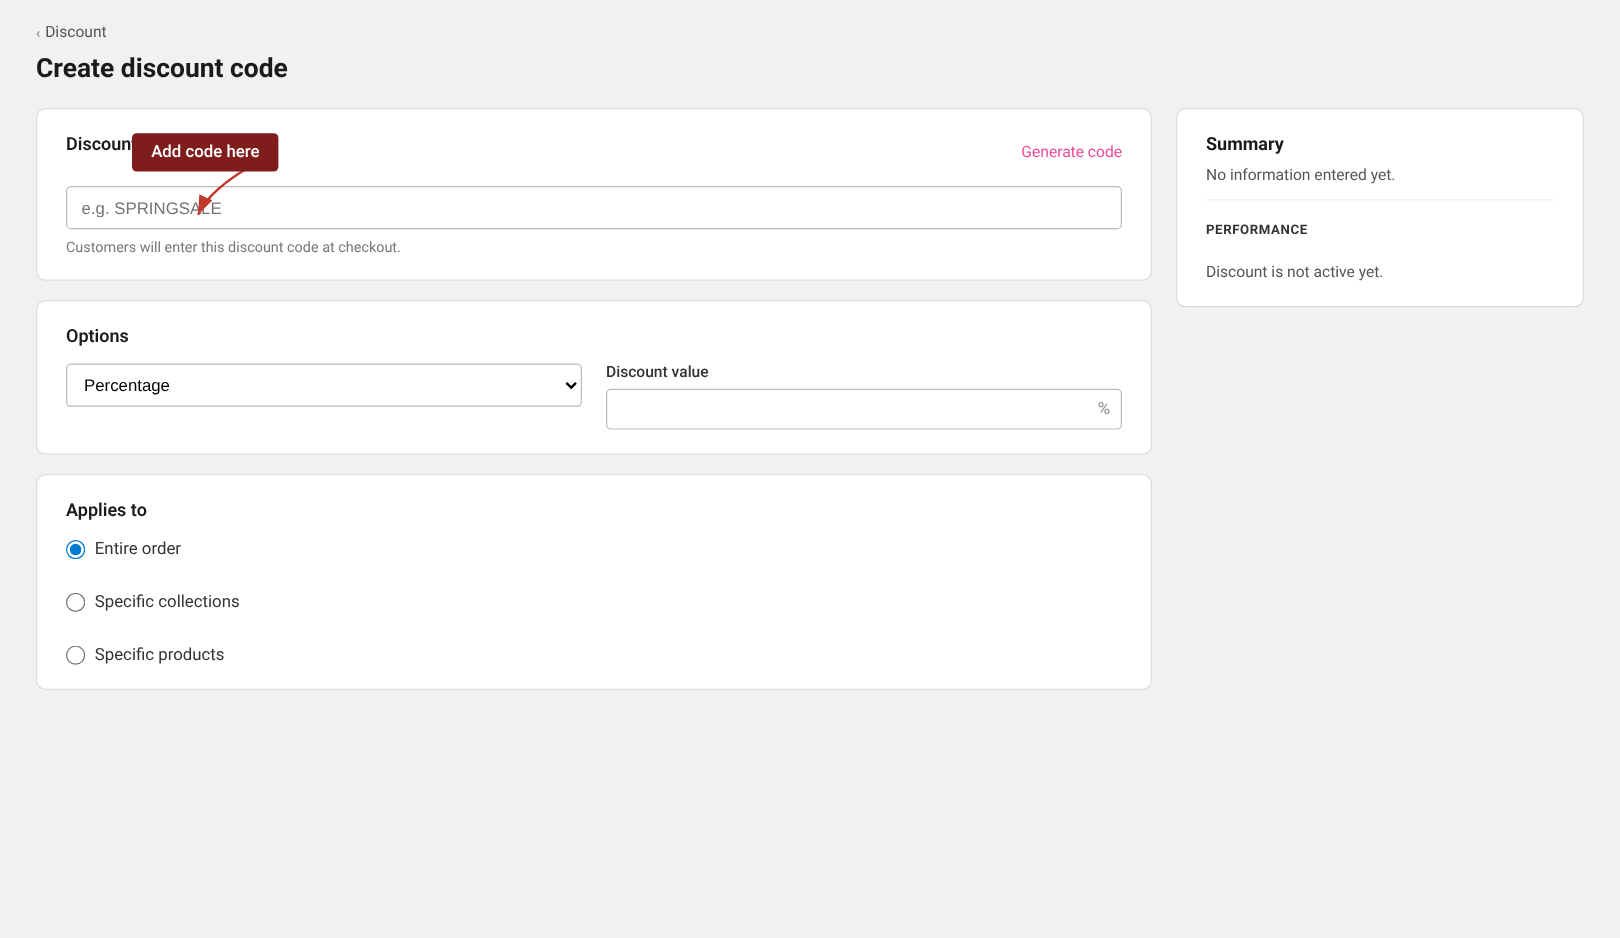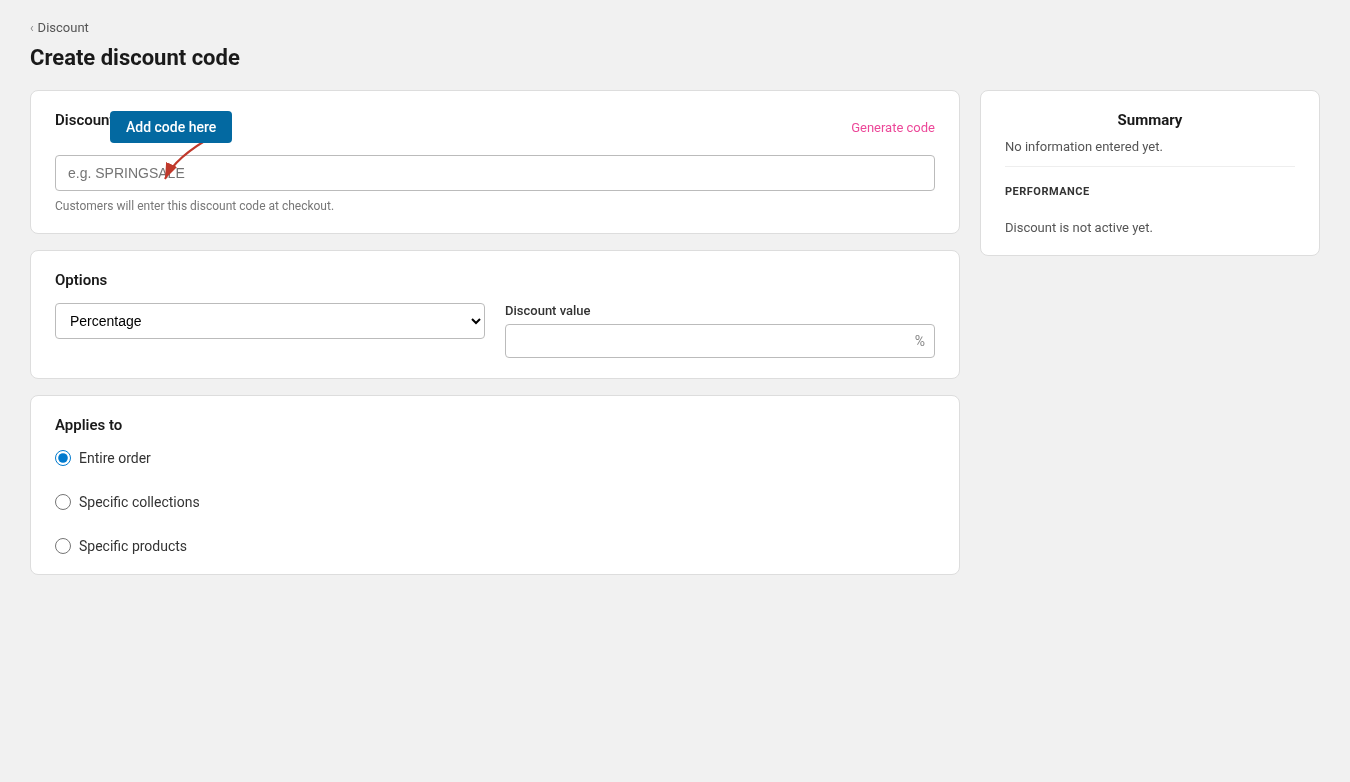--- a/index.html
+++ b/index.html
@@ -165,21 +165,20 @@
       font-size: 14px;
       color: #333;
       cursor: pointer;
     }
     
     .summary-title {
       font-size: 15px;
       font-weight: 700;
       color: #1a1a1a;
       margin-bottom: 10px;
-      text-align: center;
     }
     .summary-no-info {
       font-size: 13px;
       color: #555;
       margin-bottom: 18px;
       padding-bottom: 12px;
       border-bottom: 1px solid #eee;
     }
     .performance-title {
       font-size: 11px;
@@ -211,21 +210,21 @@
     <div class="left-col">
 
       <div class="card">
         <div class="discount-code-header">
           <span class="card-title">Discount code</span>
           <a class="generate-link">Generate code</a>
         </div>
 
         <div style="position:relative;">
           <div style="position:absolute; top:-44px; left:55px; z-index:10;">
-            <div style="background:#0369a1; color:#fff; font-size:14px; font-weight:500; padding:8px 16px; border-radius:4px; white-space:nowrap; display:inline-block;">
+            <div style="background:#7f1d1d; color:#fff; font-size:14px; font-weight:500; padding:8px 16px; border-radius:4px; white-space:nowrap; display:inline-block;">
               <span>Add code here</span>
             </div>
           </div>
           
           <svg style="position:absolute; top:-28px; left:100px; z-index:9; pointer-events:none;" width="120" height="60">
             <defs>
               <marker id="arrowhead" markerWidth="8" markerHeight="6" refX="8" refY="3" orient="auto">
                 <polygon points="0 0, 8 3, 0 6" fill="#c0392b"></polygon>
               </marker>
             </defs>

